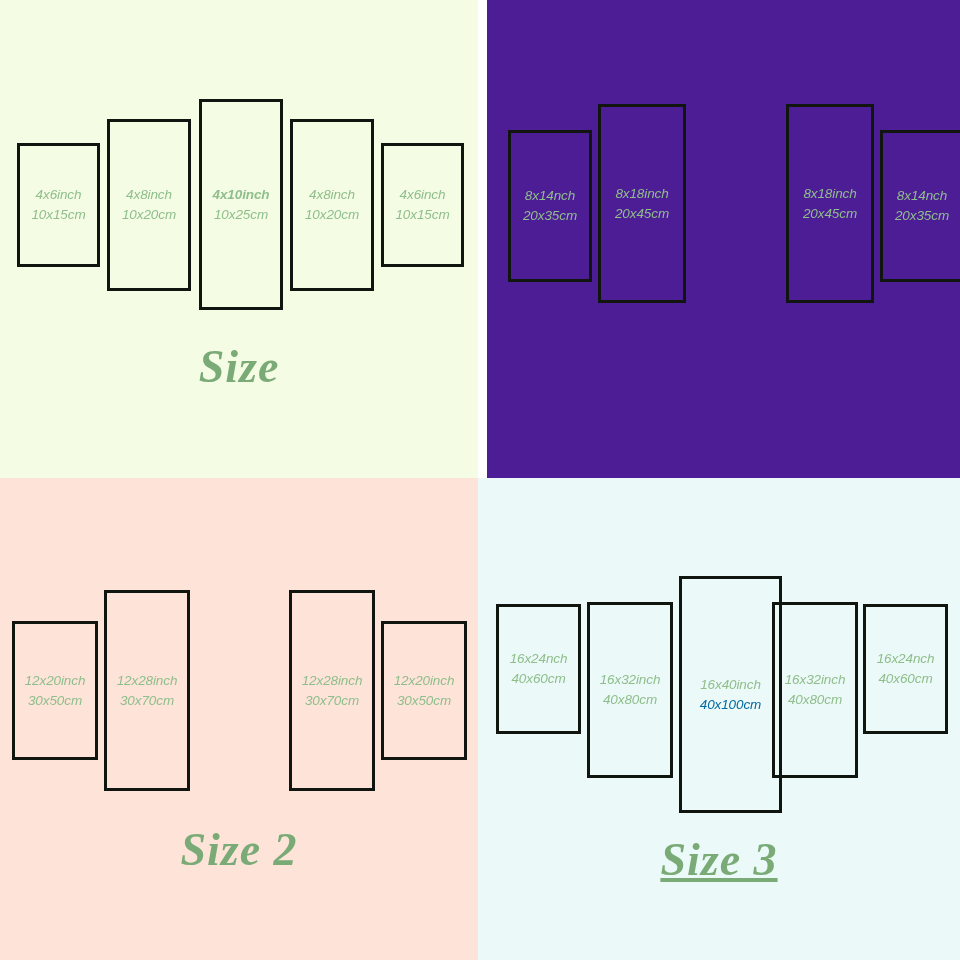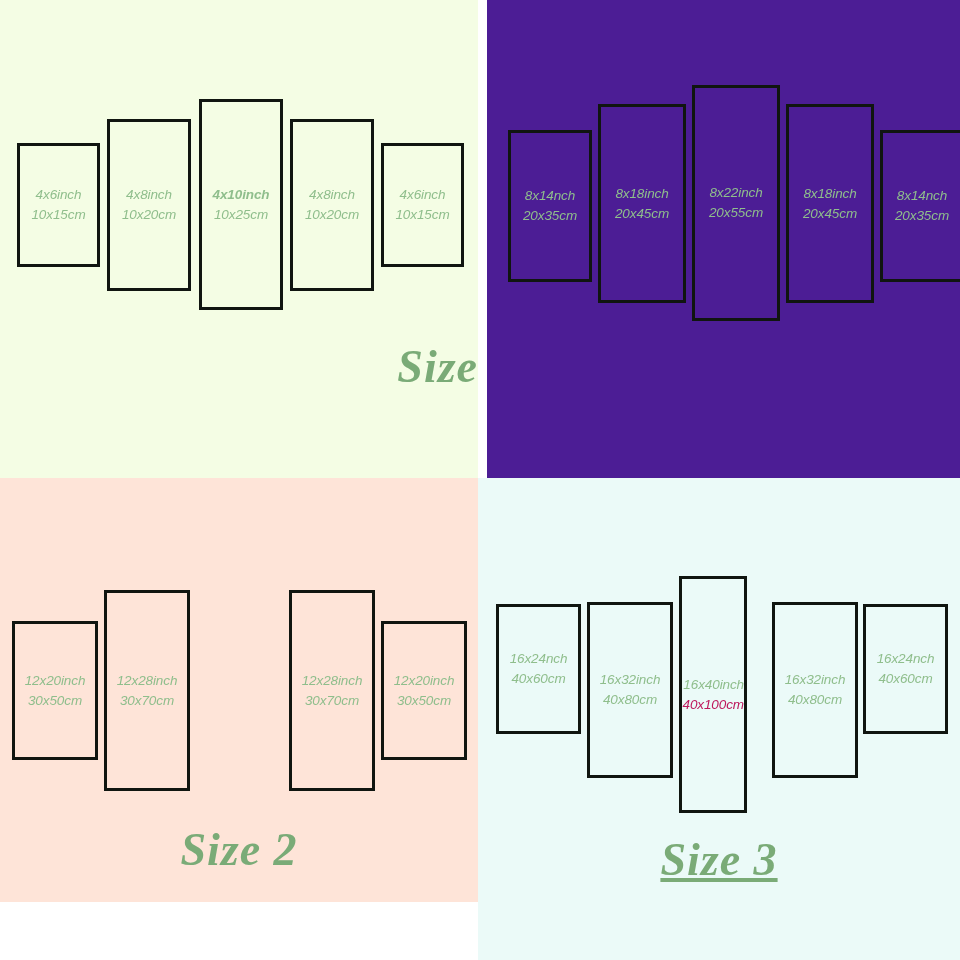--- a/index.html
+++ b/index.html
@@ -19,21 +19,21 @@
   }
 
   .quadrant {
     position: absolute;
     overflow: hidden;
   }
 
   
   .q-tl { left: 0;     top: 0;     width: 478px; height: 478px; }
   .q-tr { left: 478px; top: 0;     width: 482px; height: 478px; }
-  .q-bl { left: 0;     top: 478px; width: 478px; height: 424px; }
+  .q-bl { left: 0;     top: 478px; width: 478px; height: 482px; }
   .q-br { left: 478px; top: 478px; width: 482px; height: 482px; }
 
   .panels {
     position: absolute;
     left: 0;
     top: 0;
     width: 100%;
     height: 100%;
   }
 
@@ -97,36 +97,32 @@
         </div>
         <div class="panel" style="left: 290px; top: 119px; width: 84px; height: 172px; border-color: rgb(16, 21, 16);">
           <span class="lbl-in" style="color: rgb(143, 190, 140);">4x8inch</span>
           <span class="lbl-cm" style="color: rgb(143, 190, 140);">10x20cm</span>
         </div>
         <div class="panel" style="left: 381px; top: 143px; width: 83px; height: 124px; border-color: rgb(16, 21, 16);">
           <span class="lbl-in" style="color: rgb(143, 190, 140);">4x6inch</span>
           <span class="lbl-cm" style="color: rgb(143, 190, 140);">10x15cm</span>
         </div>
       </div>
-    <div class="title" style="color: rgb(122, 171, 119); text-align: right;">Size</div>
+    <div class="title" style="color: rgb(122, 171, 119);">Size</div>
   </div>
 
   <div class="quadrant q-tr" style="background: #4c1d95; margin-left: 9px;">
     <div class="panels">
         <div class="panel" style="left: 21px; top: 130px; width: 84px; height: 152px; border-color: rgb(16, 21, 16);">
           <span class="lbl-in" style="color: rgb(143, 190, 140);">8x14nch</span>
           <span class="lbl-cm" style="color: rgb(143, 190, 140);">20x35cm</span>
         </div>
         <div class="panel" style="left: 111px; top: 104px; width: 88px; height: 199px; border-color: rgb(16, 21, 16);">
           <span class="lbl-in" style="color: rgb(143, 190, 140);">8x18inch</span>
           <span class="lbl-cm" style="color: rgb(143, 190, 140);">20x45cm</span>
-        </div>
-        <div class="panel" style="left: 205px; top: 85px; width: 88px; height: 236px; border-color: rgb(16, 21, 16);">
-          <span class="lbl-in" style="color: rgb(143, 190, 140);">8x22inch</span>
-          <span class="lbl-cm" style="color: rgb(143, 190, 140);">20x55cm</span>
         </div>
         <div class="panel" style="left: 299px; top: 104px; width: 88px; height: 199px; border-color: rgb(16, 21, 16);">
           <span class="lbl-in" style="color: rgb(143, 190, 140);">8x18inch</span>
           <span class="lbl-cm" style="color: rgb(143, 190, 140);">20x45cm</span>
         </div>
         <div class="panel" style="left: 393px; top: 130px; width: 84px; height: 152px; border-color: rgb(16, 21, 16);">
           <span class="lbl-in" style="color: rgb(143, 190, 140);">8x14nch</span>
           <span class="lbl-cm" style="color: rgb(143, 190, 140);">20x35cm</span>
         </div>
       </div>
@@ -157,23 +153,23 @@
   <div class="quadrant q-br" style="background: rgb(235, 250, 248);">
     <div class="panels">
         <div class="panel" style="left: 18px; top: 126px; width: 85px; height: 130px; border-color: rgb(16, 21, 16);">
           <span class="lbl-in" style="color: rgb(143, 190, 140);">16x24nch</span>
           <span class="lbl-cm" style="color: rgb(143, 190, 140);">40x60cm</span>
         </div>
         <div class="panel" style="left: 109px; top: 124px; width: 86px; height: 176px; border-color: rgb(16, 21, 16);">
           <span class="lbl-in" style="color: rgb(143, 190, 140);">16x32inch</span>
           <span class="lbl-cm" style="color: rgb(143, 190, 140);">40x80cm</span>
         </div>
-        <div class="panel" style="left: 201px; top: 98px; width: 68px; height: 237px; border-color: rgb(16, 21, 16); align-items: flex-end;">
+        <div class="panel" style="left: 201px; top: 98px; width: 103px; height: 237px; border-color: rgb(16, 21, 16);">
           <span class="lbl-in" style="color: rgb(143, 190, 140);">16x40inch</span>
-          <span class="lbl-cm" style="color: #be185d;">40x100cm</span>
+          <span class="lbl-cm" style="color: #0369a1;">40x100cm</span>
         </div>
         <div class="panel" style="left: 294px; top: 124px; width: 86px; height: 176px; border-color: rgb(16, 21, 16);">
           <span class="lbl-in" style="color: rgb(143, 190, 140);">16x32inch</span>
           <span class="lbl-cm" style="color: rgb(143, 190, 140);">40x80cm</span>
         </div>
         <div class="panel" style="left: 385px; top: 126px; width: 85px; height: 130px; border-color: rgb(16, 21, 16);">
           <span class="lbl-in" style="color: rgb(143, 190, 140);">16x24nch</span>
           <span class="lbl-cm" style="color: rgb(143, 190, 140);">40x60cm</span>
         </div>
       </div>

